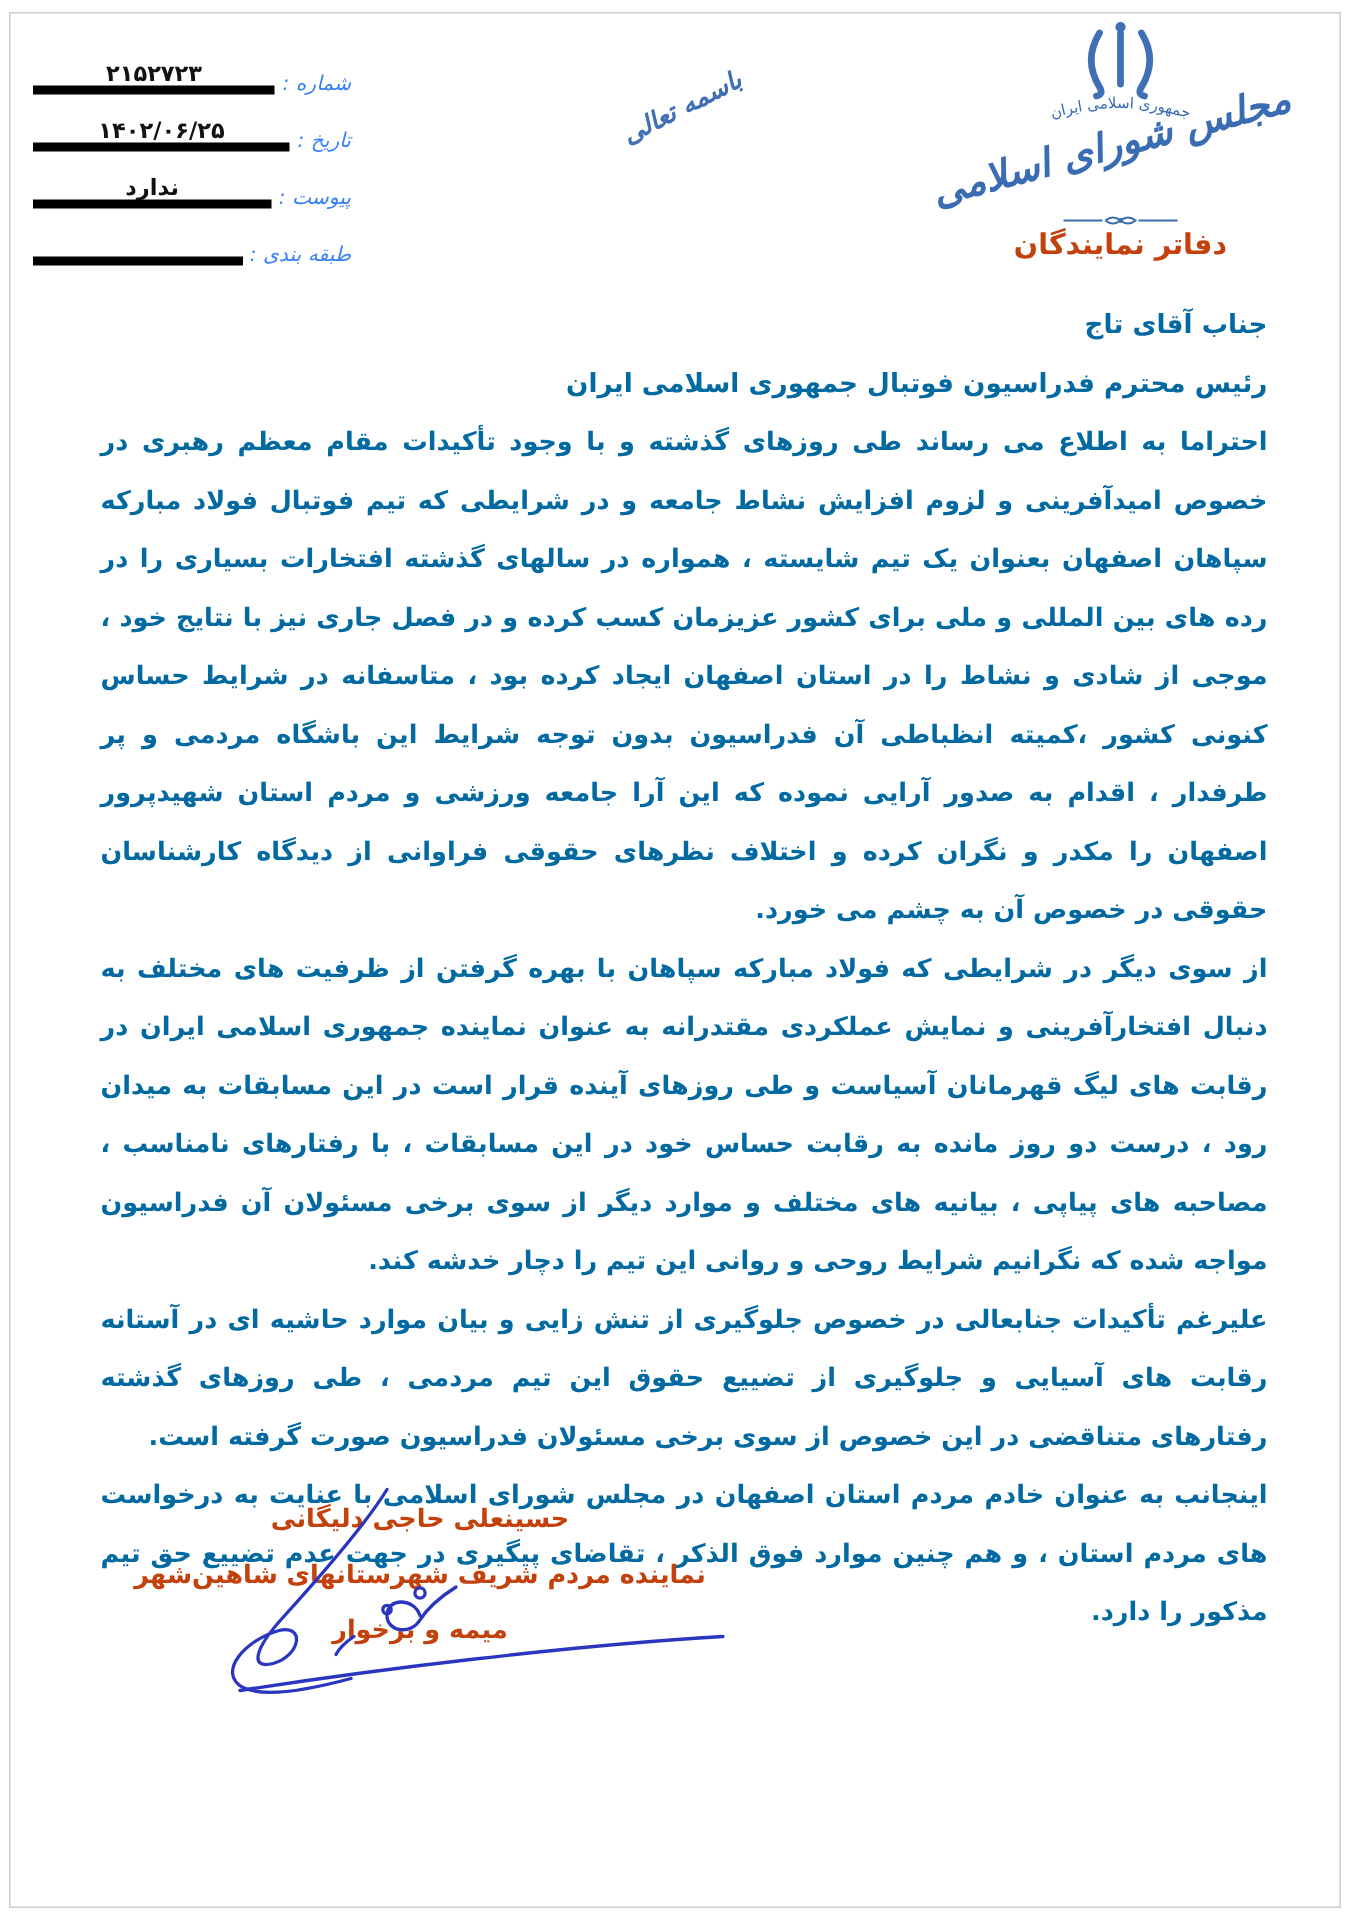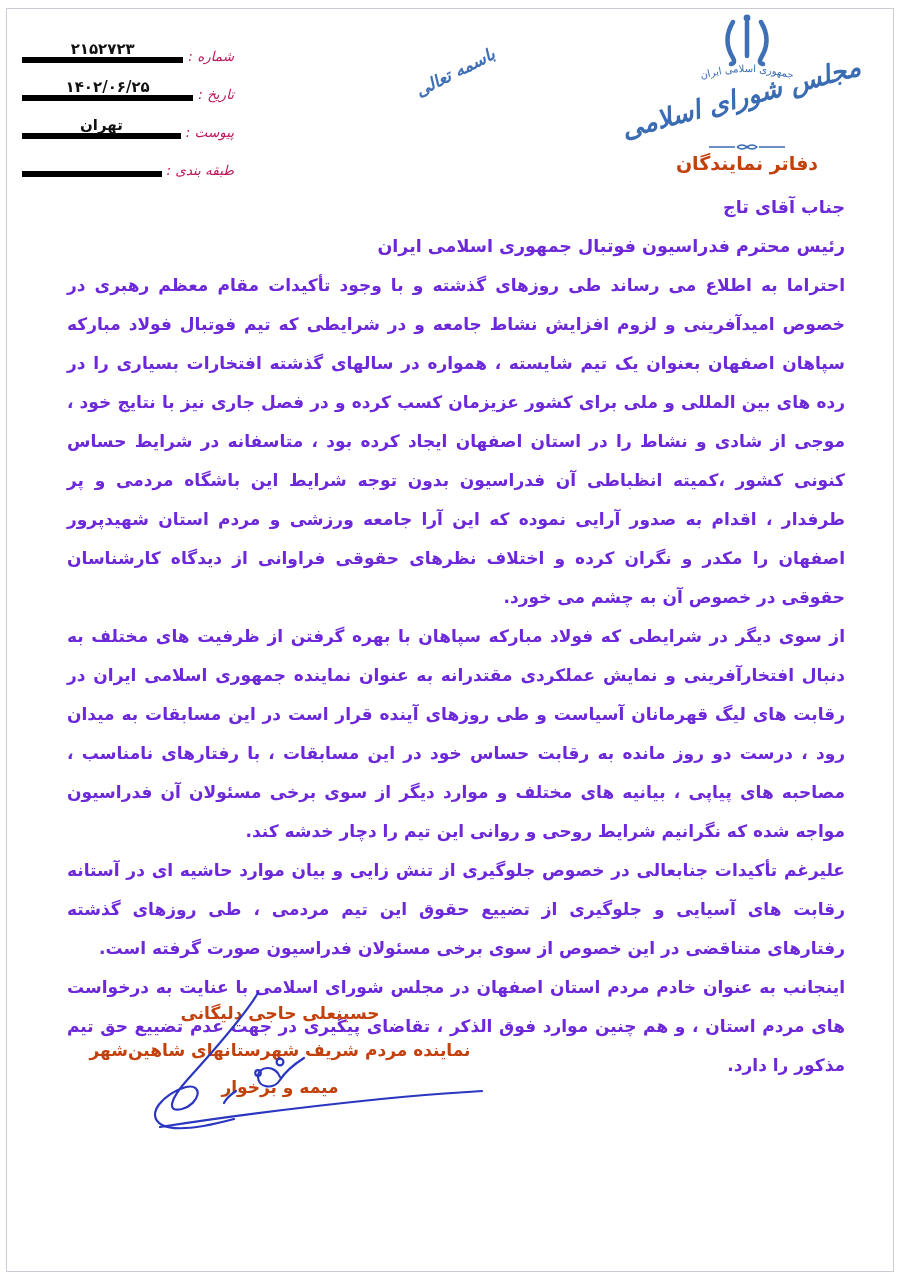--- a/index.html
+++ b/index.html
@@ -3,39 +3,39 @@
 <meta charset="utf-8">
 <style>
   html,body{margin:0;padding:0;background:#ffffff;width:900px;height:1280px;overflow:hidden;
     font-family:"DejaVu Sans",sans-serif;}
   .sheet{position:absolute;left:0;top:0;width:900px;height:1280px;background:#fff;direction:rtl;}
   .frame{position:absolute;left:6px;top:8px;right:6px;bottom:8px;border:1.5px solid #c9cdd3;pointer-events:none;}
 
   
   .fields{position:absolute;left:22px;top:38px;width:212px;direction:rtl;}
   .field-row{display:flex;align-items:flex-end;gap:5px;height:25px;margin-bottom:13px;}
-  .field-label{color:#be185d;font-style:italic;font-size:13.5px;white-space:nowrap;line-height:1;}
+  .field-label{color:#3b82f6;font-style:italic;font-size:13.5px;white-space:nowrap;line-height:1;}
   .field-line{flex:1;border-bottom:6px solid #000000;display:flex;align-items:flex-end;justify-content:center;height:100%;}
   .field-value{font-weight:bold;font-size:15px;color:#121212;line-height:1.1;letter-spacing:.5px;}
 
   
   .bismillah{position:absolute;left:390px;top:62px;width:130px;text-align:center;
     transform:rotate(-27deg);color:#3f6fb5;font-size:17px;font-weight:bold;font-style:italic;white-space:nowrap;}
 
   
   .logo{position:absolute;right:28px;top:10px;width:250px;height:170px;text-align:center;}
   .logo svg{display:block;margin:0 auto;}
   .logo-title{position:absolute;right:8px;top:72px;width:240px;transform:rotate(-15deg);
     transform-origin:center;color:#3a6cb3;font-size:26px;font-weight:bold;font-style:italic;white-space:nowrap;text-align:center;}
   .logo-ornament{position:absolute;right:85px;top:132px;}
   .logo-subtitle{position:absolute;right:30px;top:142px;width:190px;text-align:center;
     color:#c2410c;font-weight:bold;font-size:19px;}
 
   
-  .letter{position:absolute;right:55px;left:55px;top:188px;direction:rtl;color:#6d28d9;margin-left:12px;}
+  .letter{position:absolute;right:55px;left:55px;top:198px;direction:rtl;color:#0369a1;margin-left:12px;}
   .recipient{font-weight:bold;font-size:17.5px;line-height:39px;margin:0;}
   .greeting{font-size:16.5px;line-height:39px;margin:0;}
   .para{font-size:17px;font-weight:bold;line-height:39px;margin:0;text-align:justify;text-align-last:right;}
 
   
   .sig-block{position:absolute;right:420px;top:995px;width:400px;text-align:center;
     font-weight:bold;font-size:17px;line-height:37px;color:#c2410c;}
   .sig-svg{position:absolute;left:130px;top:985px;z-index:3;}
 
   
@@ -56,21 +56,21 @@
     </div>
     <div class="field-row">
       <span class="field-label">تاریخ :</span>
       <span class="field-line">
           <b class="field-value">۱۴۰۲/۰۶/۲۵</b>
         </span>
     </div>
     <div class="field-row">
       <span class="field-label">پیوست :</span>
       <span class="field-line">
-          <b class="field-value">تهران</b>
+          <b class="field-value">ندارد</b>
         </span>
     </div>
     <div class="field-row">
       <span class="field-label">طبقه بندی :</span>
       <span class="field-line">
           <b class="field-value"></b>
         </span>
     </div>
   </div>
 

